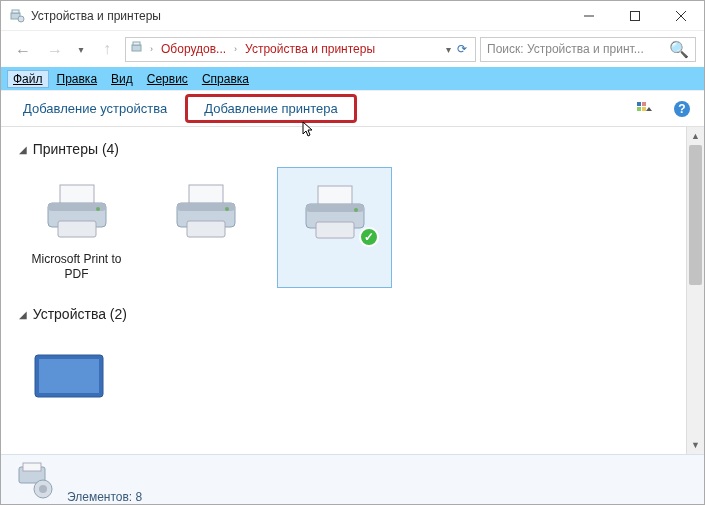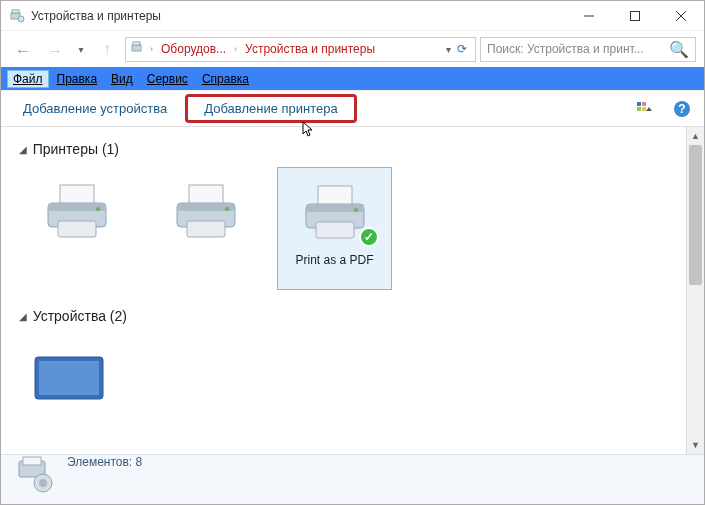--- a/index.html
+++ b/index.html
@@ -13,21 +13,21 @@
 
 .addrbar { height: 36px; display: flex; align-items: center; padding: 4px 8px; gap: 4px; }
 .nav-btn { width: 28px; height: 28px; display: flex; align-items: center; justify-content: center; color: #999; font-size: 16px; }
 .addr-field { flex: 1; height: 25px; border: 1px solid #ccc; display: flex; align-items: center; padding: 0 4px; gap: 4px; font-size: 12px; background: #fff; }
 .crumb { color: #b91c1c; padding: 0 4px; }
 .crumb-sep { color: #888; font-size: 9px; }
 .addr-right { margin-left: auto; display: flex; gap: 2px; align-items: center; }
 .search-field { width: 216px; height: 25px; border: 1px solid #ccc; display: flex; align-items: center; padding: 0 6px; gap: 4px; color: #888; }
 .search-field span:first-child { flex: 1; font-size: 12px; white-space: nowrap; overflow: hidden; }
 
-.menubar { height: 24px; background: #3b82f6; display: flex; align-items: center; padding: 0 6px; gap: 2px; font-size: 12px; border-bottom: 1px solid #eee; }
+.menubar { height: 24px; background: #7dd3fc; display: flex; align-items: center; padding: 0 6px; gap: 2px; font-size: 12px; border-bottom: 1px solid #eee; }
 .menu-item { padding: 2px 6px; }
 .menu-item u { text-decoration: underline; }
 .menu-item.active { background: #cde8ff; border: 1px solid #7ab8e6; padding: 1px 5px; }
 
 .toolbar { height: 36px; background: #fff; display: flex; align-items: center; padding: 0 12px; gap: 8px; font-size: 13px; color: #1a5a8a; border-bottom: 1px solid #e0e0e0; }
 .tool-btn { padding: 4px 10px; }
 .tool-btn.highlighted { border: 3px solid #c0272d; border-radius: 4px; padding: 4px 16px; color: #1a5a8a; position:relative; }
 .cursor-arrow { position: absolute; left: 114px; top: 24px; }
 .toolbar-right { margin-left: auto; display: flex; gap: 16px; align-items: center; }
 .view-icon, .help-icon { width: 20px; height: 20px; display: flex; align-items: center; justify-content: center; }
@@ -41,21 +41,21 @@
 
 .group-header { font-size: 14px; color: #222; display: flex; align-items: center; gap: 6px; margin: 6px 0 10px 0; }
 .group-header .caret { font-size: 10px; color: #555; }
 
 .items-row { display: flex; gap: 14px; }
 .item { width: 115px; text-align: center; font-size: 12px; color: #222; padding: 6px 4px; }
 .item.selected { border: 1px solid #7ab8e6; background: #e6f2fb; }
 .item .icon-wrap { height: 75px; display: flex; align-items: center; justify-content: center; }
 .item .label { margin-top: 4px; line-height: 1.25; min-height: 30px; }
 
-.statusbar { height: 50px; background: #f4f8fc; border-top: 1px solid #d8e2ec; display: flex; align-items: flex-start; padding: 0 12px; gap: 12px; font-size: 12px; color: #3a5a7a; }
+.statusbar { height: 50px; background: #f4f8fc; border-top: 1px solid #d8e2ec; display: flex; align-items: flex-end; padding: 0 12px; gap: 12px; font-size: 12px; color: #3a5a7a; }
 .check-badge { position:absolute; bottom:2px; right:8px; width:20px; height:20px; background:#3db842; border-radius:50%; border:2px solid #fff; display:flex; align-items:center; justify-content:center; color:#fff; font-size:12px; font-weight:bold; }
 </style>
 </head>
 <body>
 
 <div class="titlebar">
   <span class="titlebar-icon">
     <svg width="16" height="16" viewBox="0 0 16 16">
         <rect x="2" y="5" width="9" height="6" fill="#c7d5e2" stroke="#8aa"></rect>
         <rect x="3" y="2" width="7" height="3" fill="#eef" stroke="#8aa"></rect>
@@ -141,34 +141,35 @@
         </svg>
     </div>
   </div>
 </div>
 
 <div class="content">
   <div class="main">
 
     <div class="group-header">
       <span class="caret">◢</span>
-      <span>Принтеры (1)</span>
+      <span>Принтеры (4)</span>
     </div>
 
     <div class="items-row">
       <div class="item">
         <div class="icon-wrap">
           <svg width="74" height="60" viewBox="0 0 74 60">
               <rect x="20" y="4" width="34" height="20" fill="#f6f8fa" stroke="#aab"></rect>
               <rect x="8" y="22" width="58" height="24" rx="4" fill="#c7d3de" stroke="#8fa3b6"></rect>
               <rect x="8" y="22" width="58" height="8" rx="4" fill="#aebac8"></rect>
               <rect x="18" y="40" width="38" height="16" rx="2" fill="#e8ecf0" stroke="#aab"></rect>
               <circle cx="58" cy="28" r="2" fill="#6fae6a"></circle>
             </svg>
         </div>
+        <div class="label">Microsoft Print to PDF</div>
       </div>
       <div class="item">
         <div class="icon-wrap">
           <svg width="74" height="60" viewBox="0 0 74 60">
               <rect x="20" y="4" width="34" height="20" fill="#f6f8fa" stroke="#aab"></rect>
               <rect x="8" y="22" width="58" height="24" rx="4" fill="#c7d3de" stroke="#8fa3b6"></rect>
               <rect x="8" y="22" width="58" height="8" rx="4" fill="#aebac8"></rect>
               <rect x="18" y="40" width="38" height="16" rx="2" fill="#e8ecf0" stroke="#aab"></rect>
               <circle cx="58" cy="28" r="2" fill="#6fae6a"></circle>
             </svg>
@@ -178,21 +179,20 @@
         <div class="icon-wrap" style="position:relative">
           <svg width="74" height="60" viewBox="0 0 74 60">
               <rect x="20" y="4" width="34" height="20" fill="#f6f8fa" stroke="#aab"></rect>
               <rect x="8" y="22" width="58" height="24" rx="4" fill="#c7d3de" stroke="#8fa3b6"></rect>
               <rect x="8" y="22" width="58" height="8" rx="4" fill="#aebac8"></rect>
               <rect x="18" y="40" width="38" height="16" rx="2" fill="#e8ecf0" stroke="#aab"></rect>
               <circle cx="58" cy="28" r="2" fill="#6fae6a"></circle>
             </svg>
           <span class="check-badge">✓</span>
         </div>
-        <div class="label">Print as a PDF</div>
       </div>
     </div>
 
     <div class="group-header" style="margin-top:18px">
       <span class="caret">◢</span>
       <span>Устройства (2)</span>
     </div>
 
     <div class="items-row">
       <div class="item" style="width:100px">

